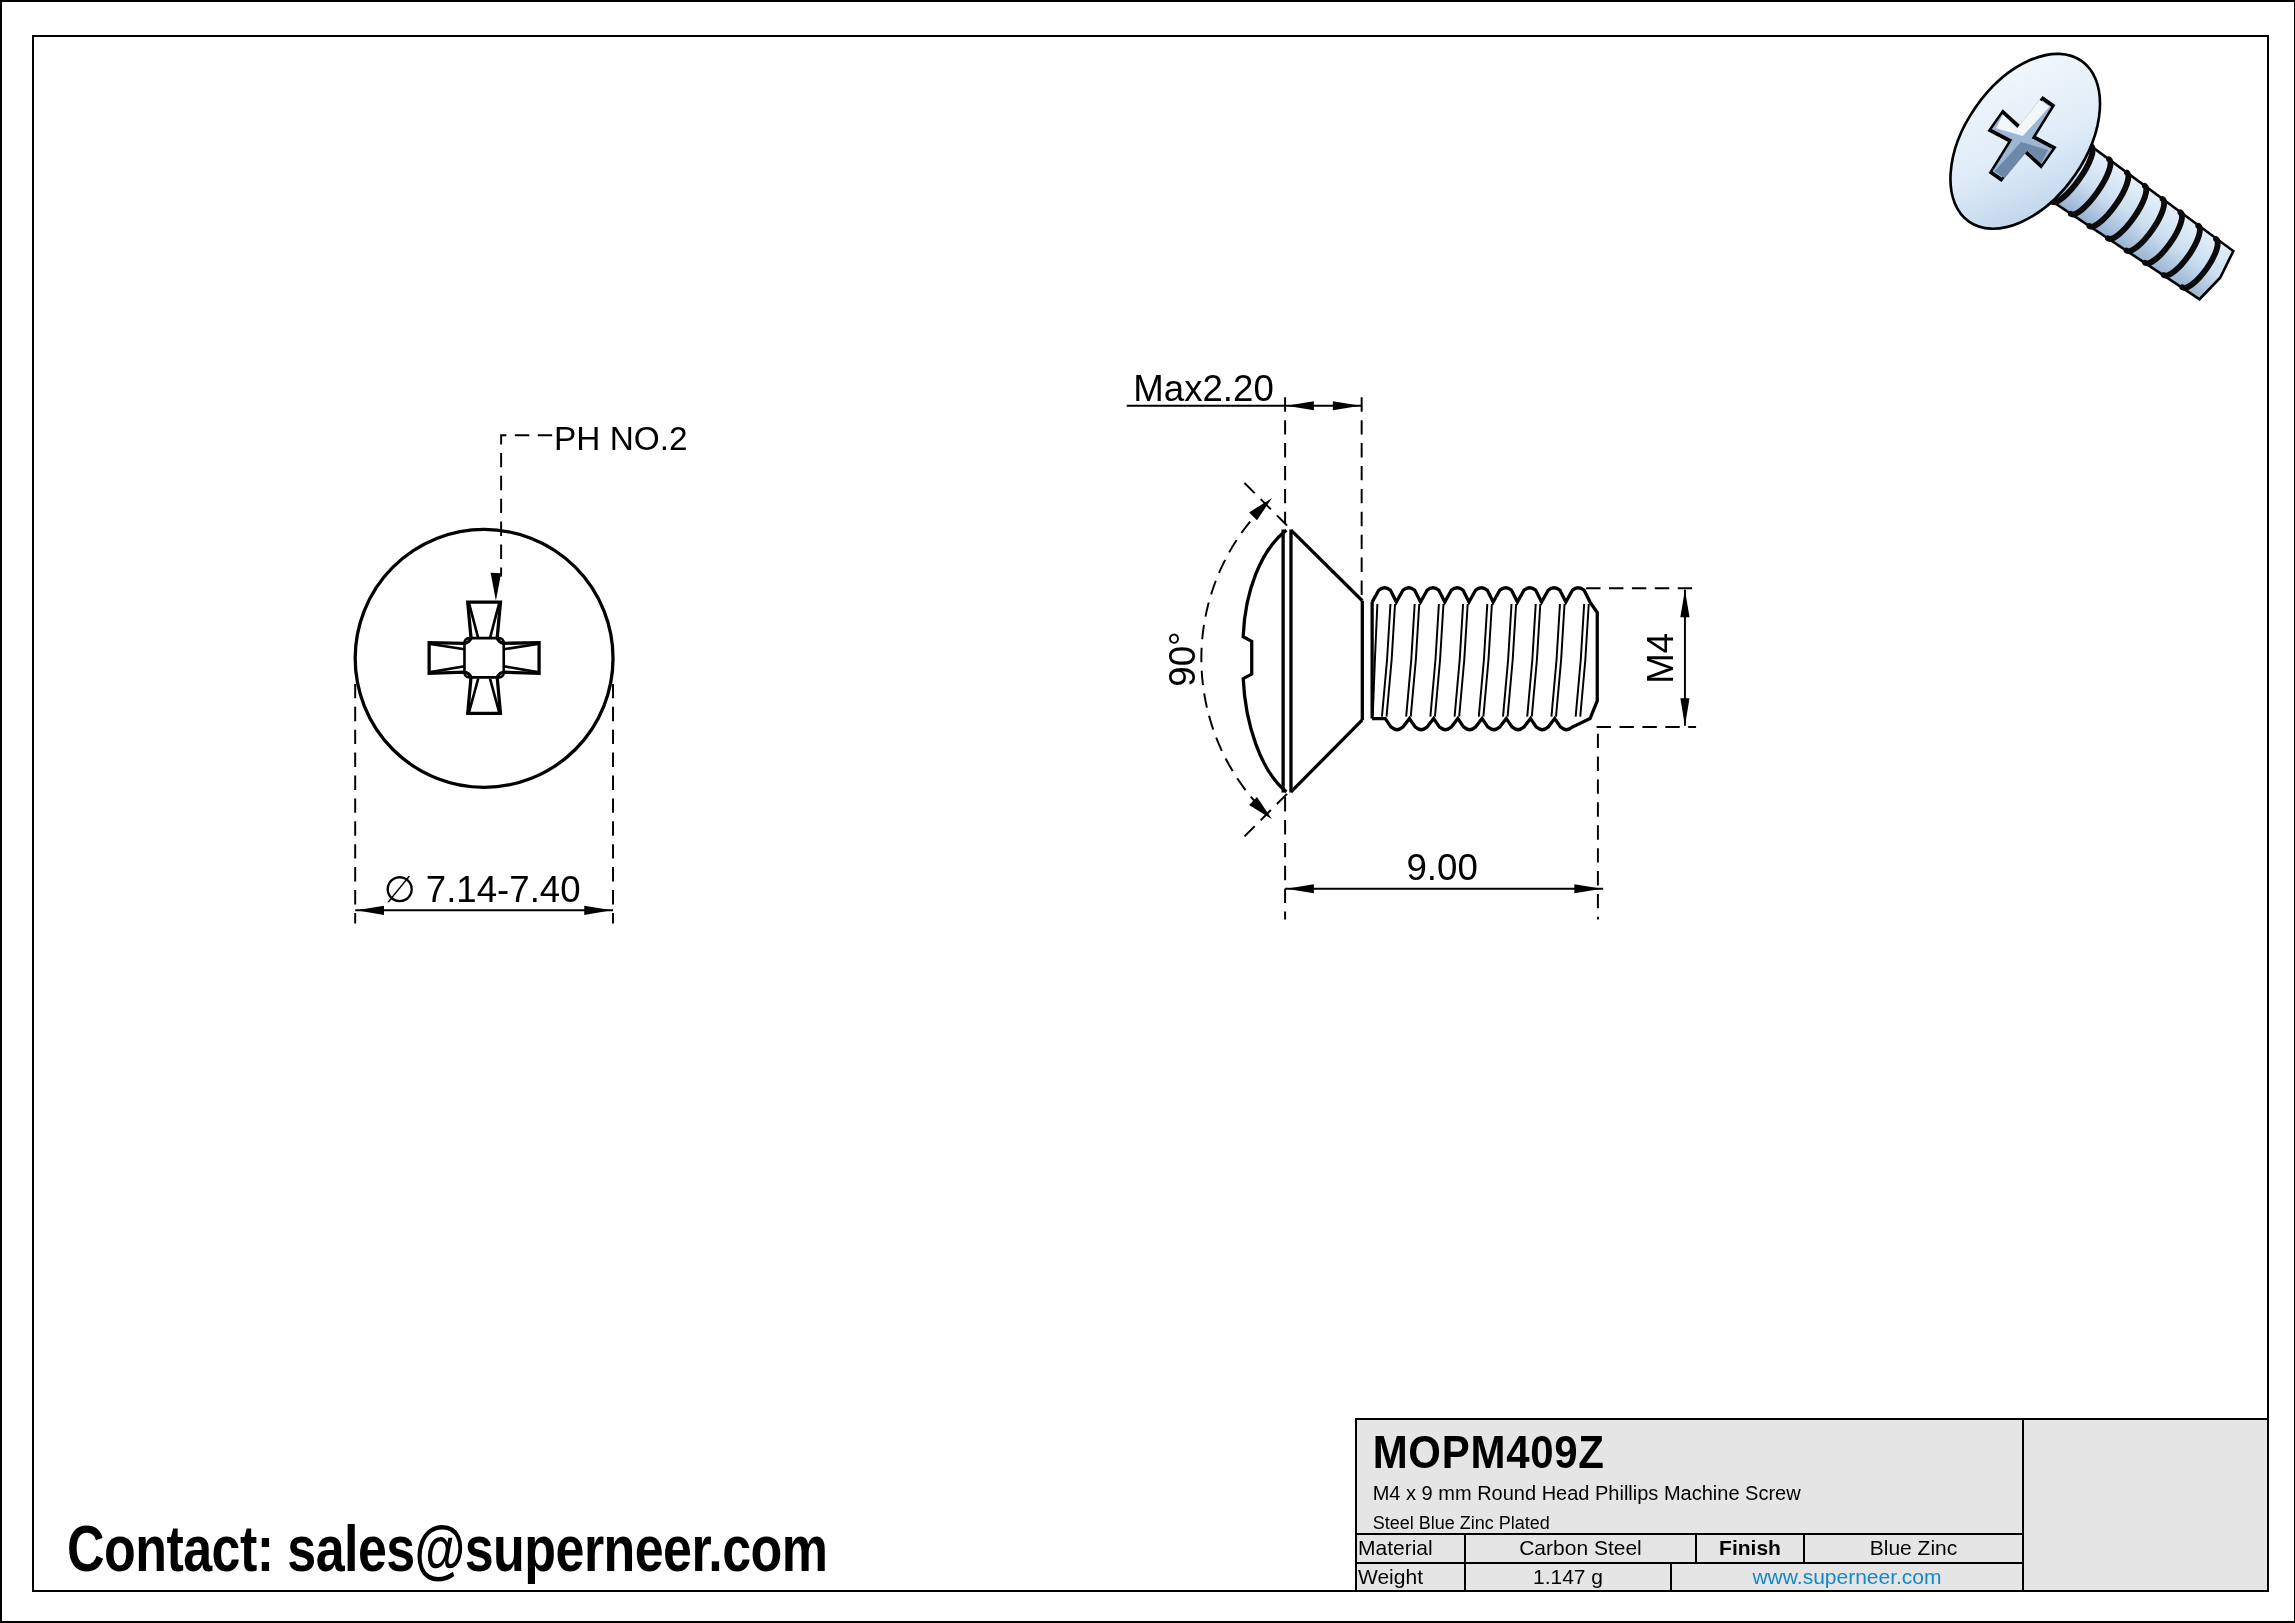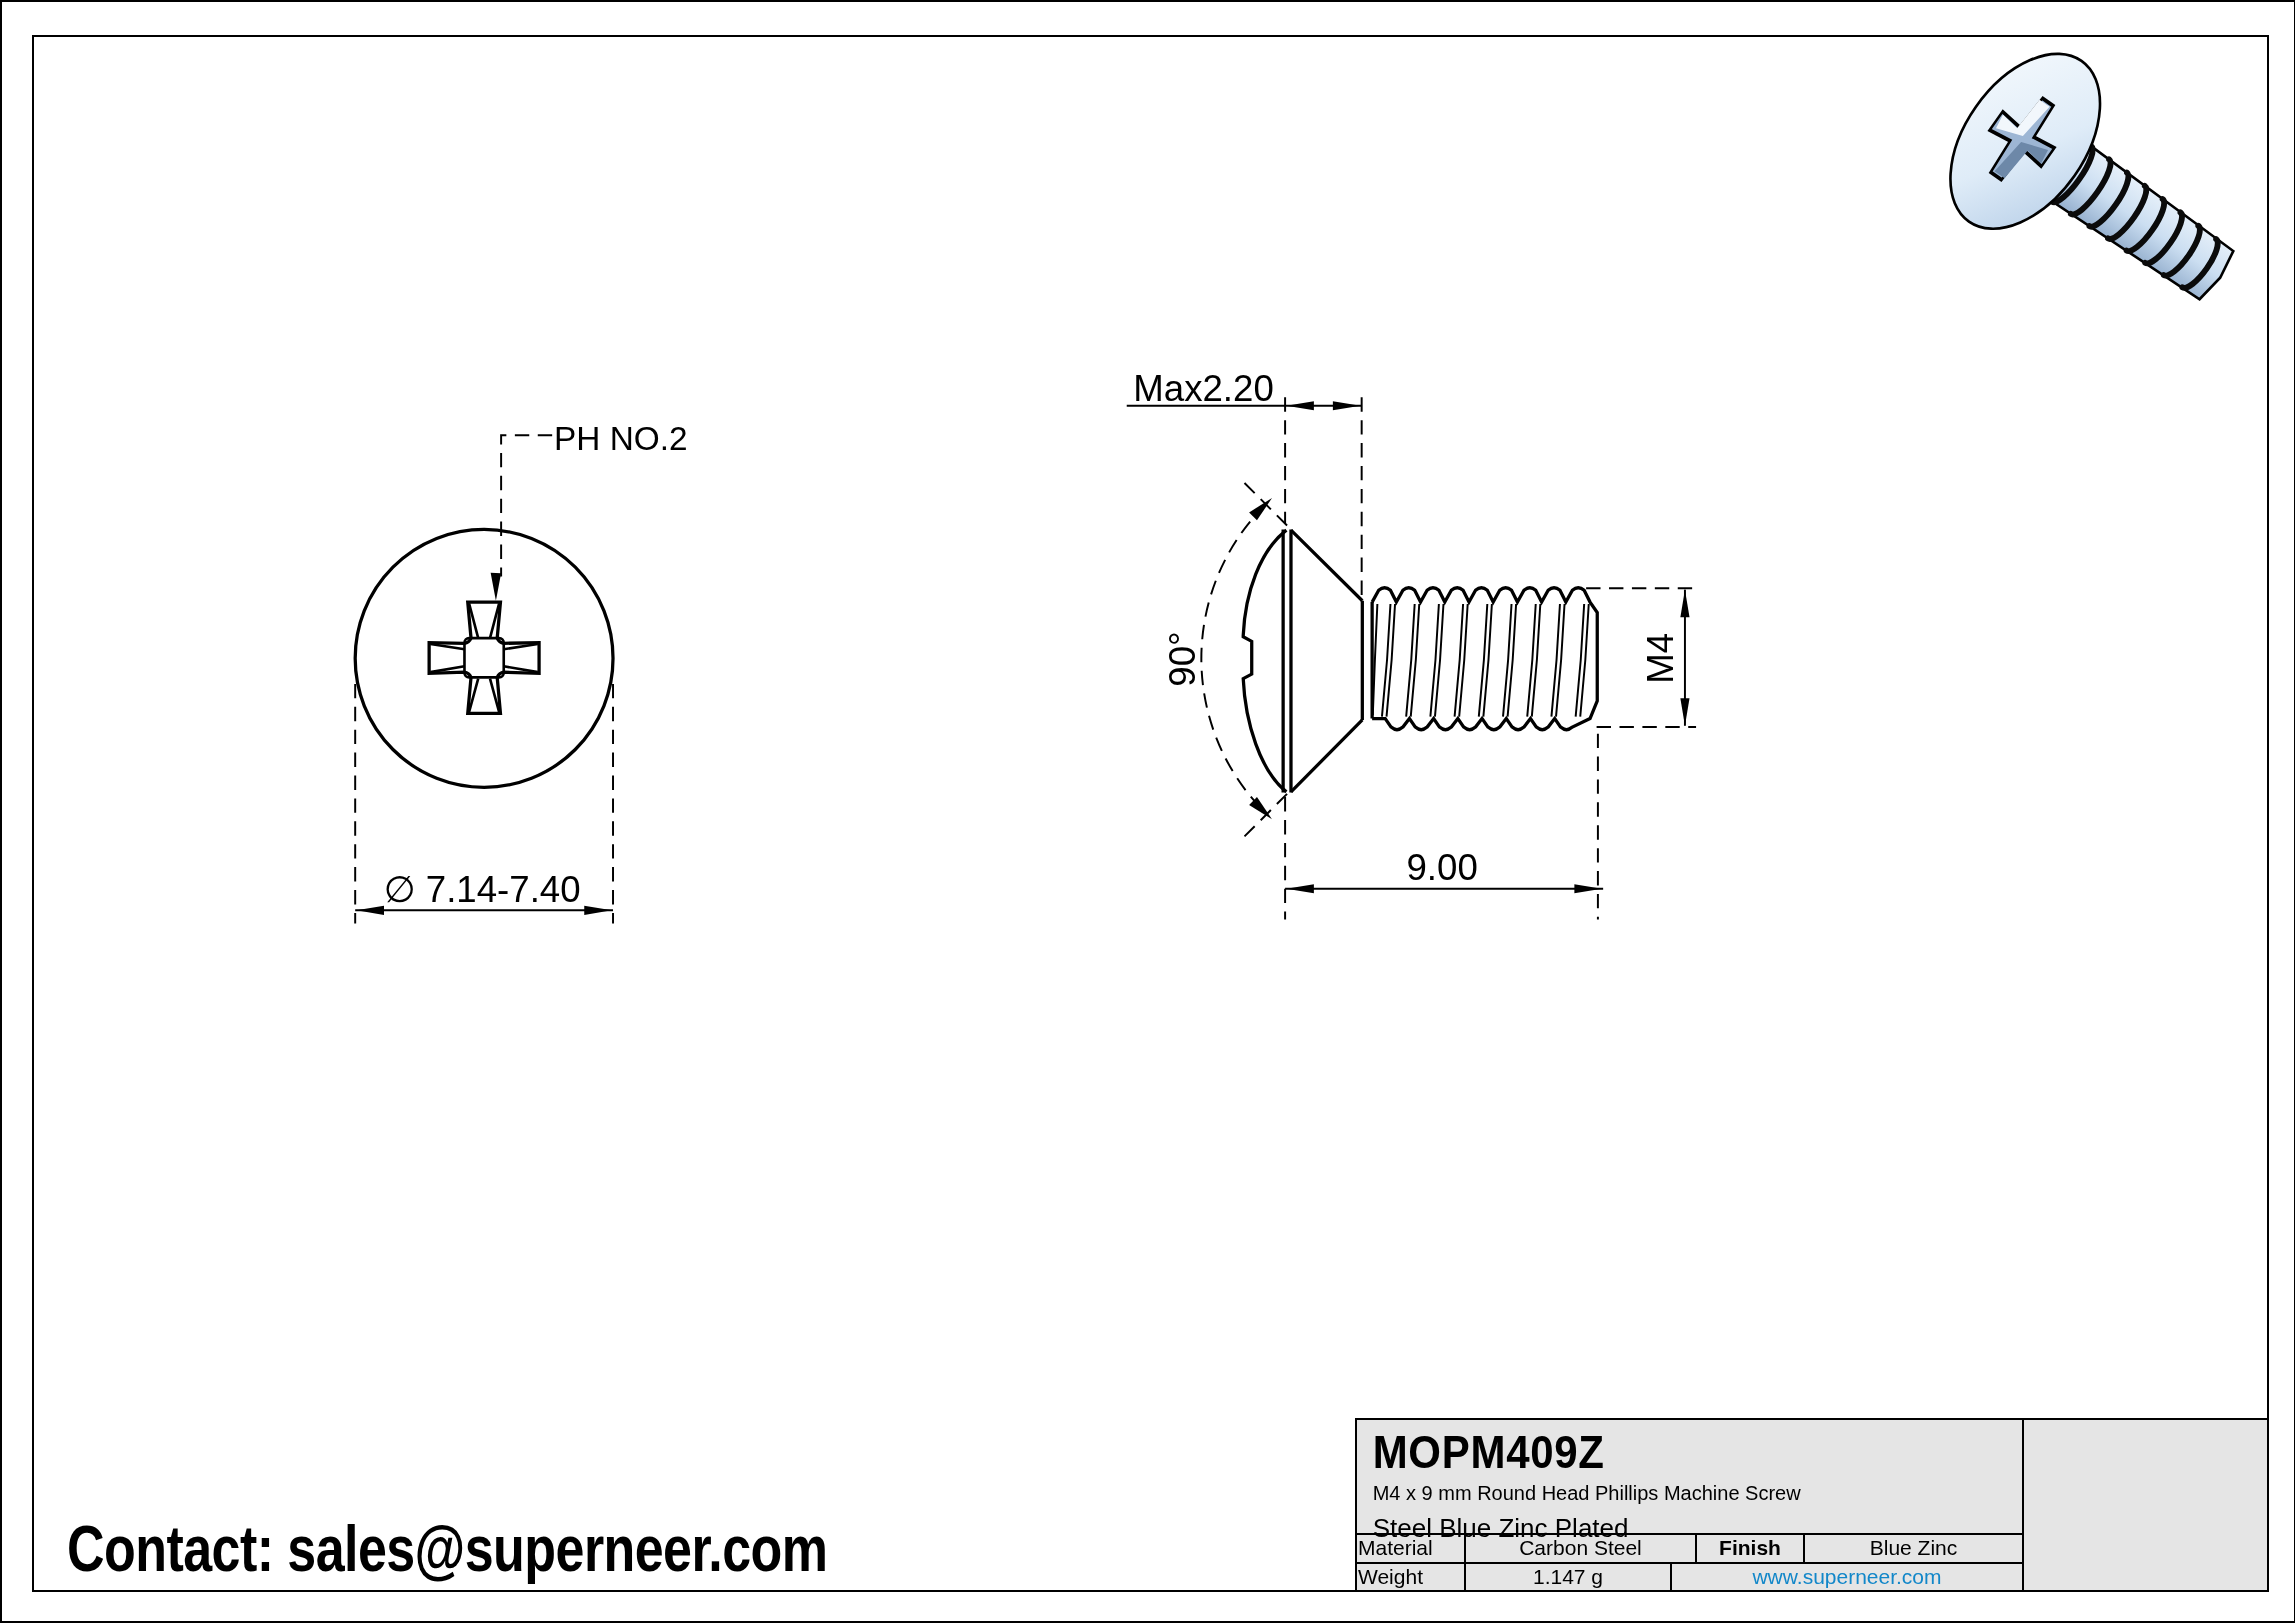--- a/index.html
+++ b/index.html
@@ -18,21 +18,21 @@
   
   .titleblock{
     position:absolute;left:1353px;top:1416px;width:910px;height:170px;
     border:2.6px solid #000;display:flex;background:#e5e5e5;
   }
   .tb-left{width:665px;display:flex;flex-direction:column;border-right:2.6px solid #000;}
   .tb-desc{height:113px;padding:9.2px 0 0 15.7px;box-sizing:border-box;}
   .tb-part{font-size:42px;font-weight:bold;letter-spacing:0.7px;line-height:1.05;
     font-family:"Liberation Sans","DejaVu Sans",sans-serif;transform:scaleY(1.08);transform-origin:left top;}
   .tb-d1{font-size:20px;margin-top:9.2px;}
-  .tb-d2{font-size:26px;margin-top:7.2px;}
+  .tb-d2{font-size:18px;margin-top:7.2px;}
   .tb-row{display:flex;border-top:2px solid #000;flex:1;align-items:stretch;}
   .tb-cell{display:flex;align-items:center;box-sizing:border-box;font-size:21px;}
   .tb-label{width:107px;padding-left:1px;}
   .tb-val-c{justify-content:center;text-align:center;border-left:2px solid #000;}
   .w-cs{width:231px;}
   .w-fin{width:108px;font-weight:bold;}
   .w-bz{flex:1;}
   .w-weight{width:206px;}
   .w-web{flex:1;}
   .tb-right{flex:1;position:relative;}

